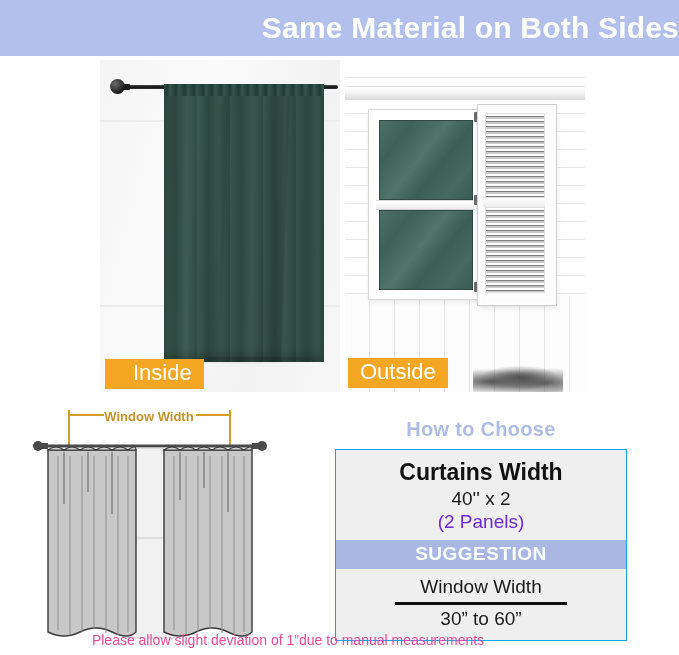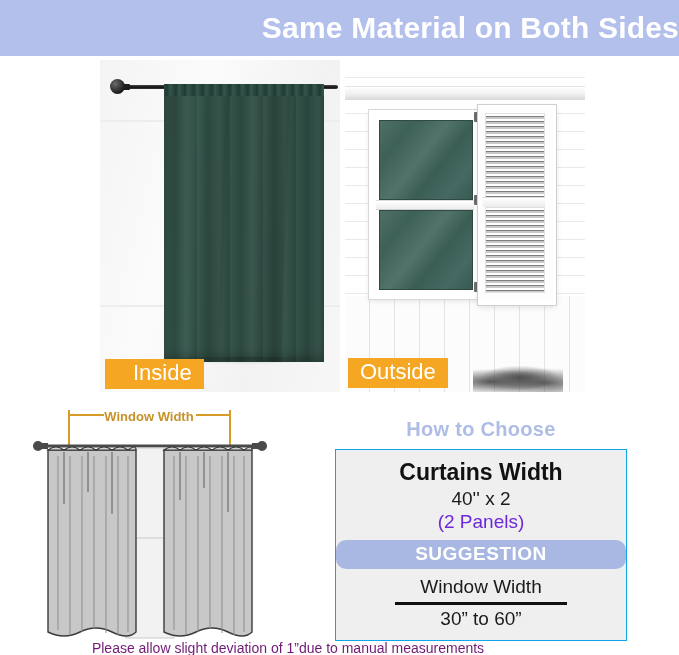--- a/index.html
+++ b/index.html
@@ -278,21 +278,20 @@
     padding-bottom: 7px;
   }
   .suggestion-band {
     background: #a8b8e2;
     color: #ffffff;
     text-align: center;
     font-size: 19px;
     font-weight: bold;
     letter-spacing: 0.5px;
     padding: 3px 0 4px 0;
-    border-radius: 10px;
   }
   .fraction {
     padding-top: 7px;
   }
   .frac-num, .frac-den {
     text-align: center;
     font-size: 19px;
     color: #1b1b1b;
   }
   .frac-bar {
@@ -302,22 +301,21 @@
     margin: 4px auto 3px auto;
   }
 
   
   .footer-note {
     position: absolute;
     left: 0; top: 632px;
     width: 576px;
     text-align: center;
     font-size: 14px;
-    color: #701a75;
-    margin-top: 8px;
+    color: #ec4899;
   }
 </style>
 </head>
 <body>
 
 <div class="header-band">
   <div class="header-title">Same Material on Both Sides</div>
 </div>
 
 <div class="photo-row">

